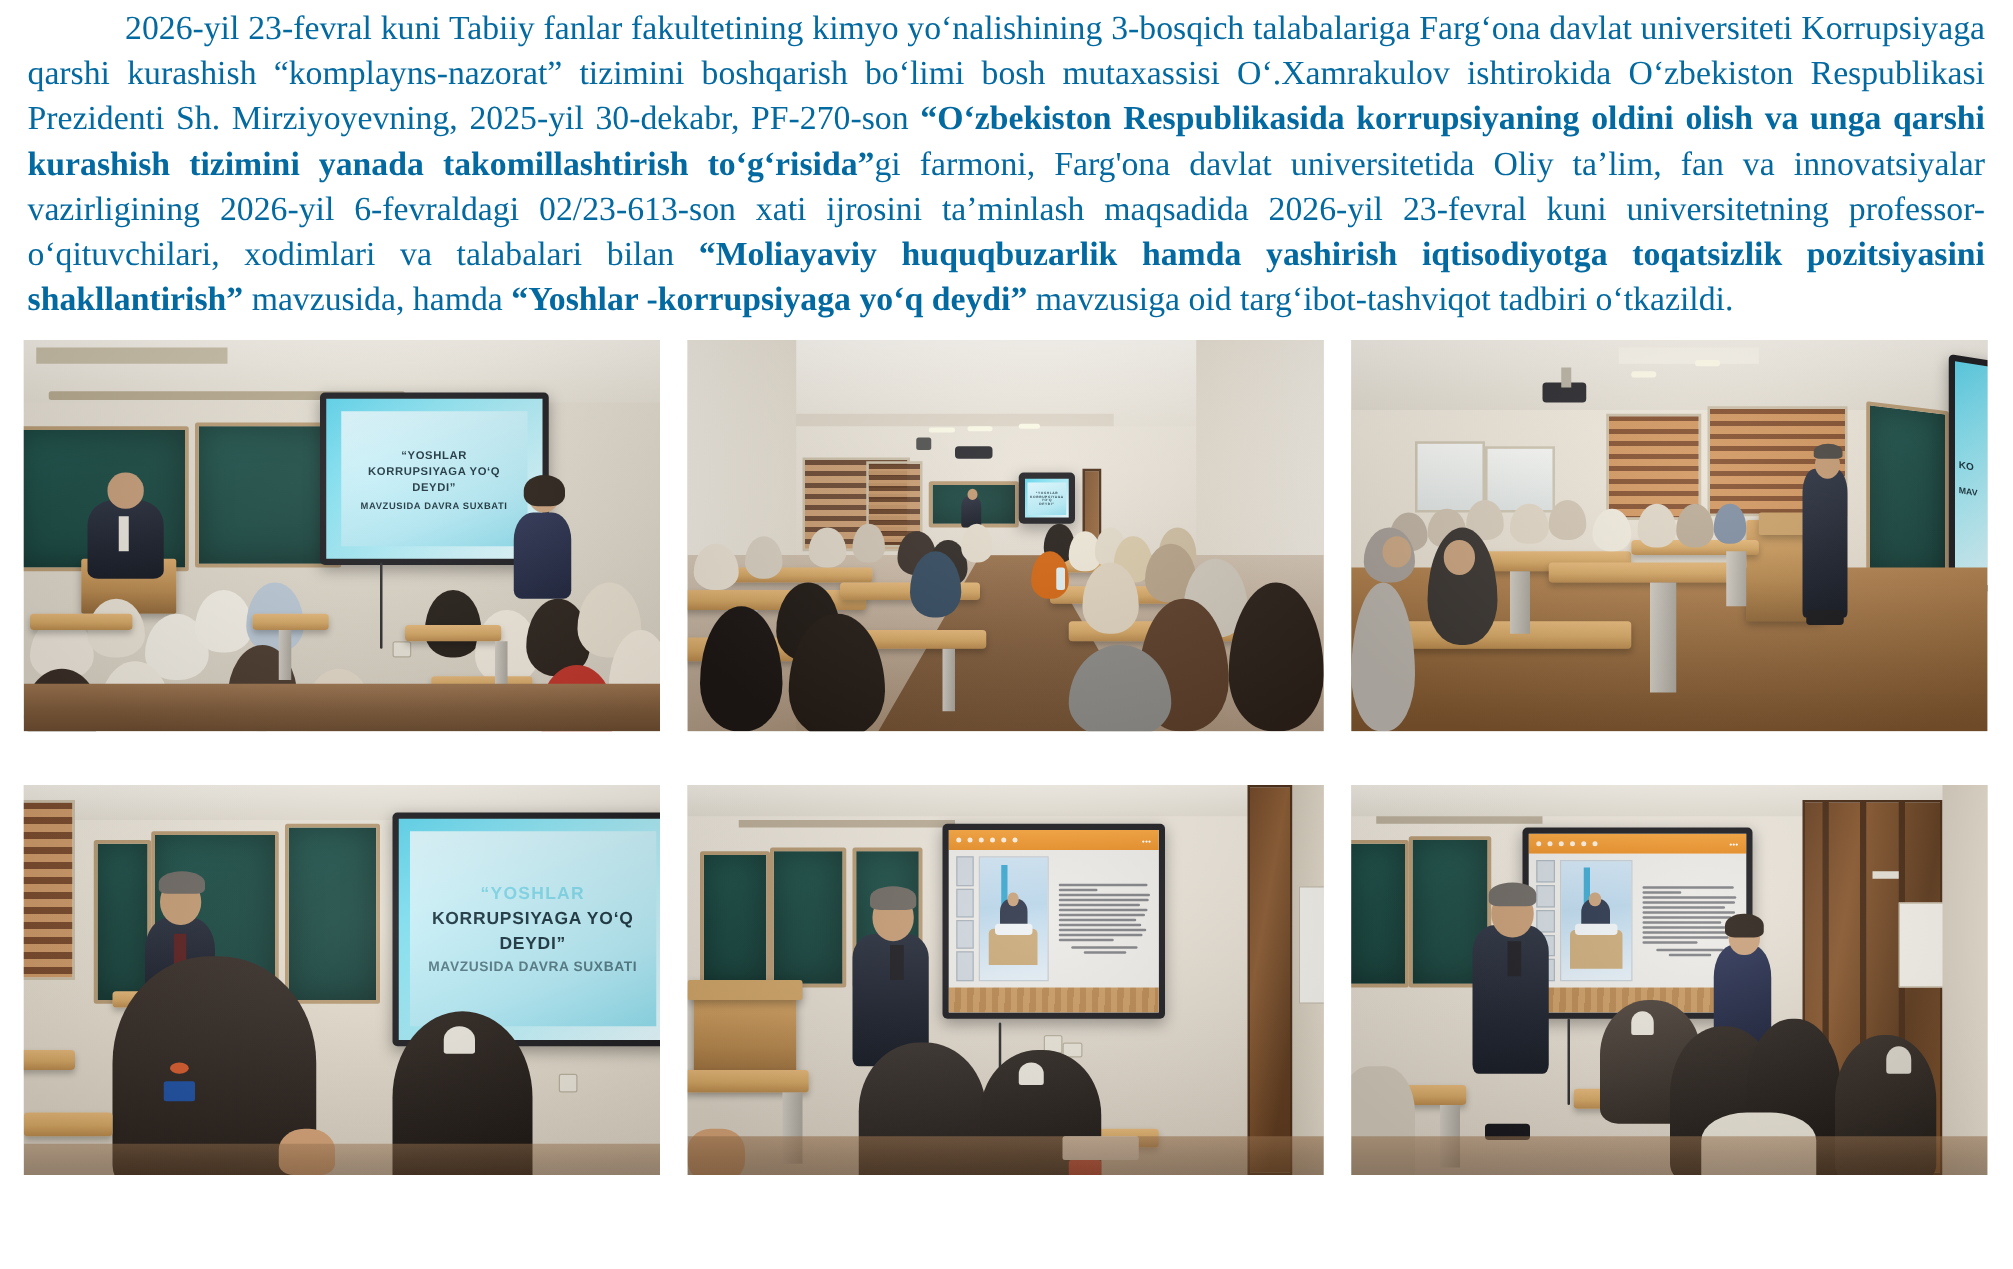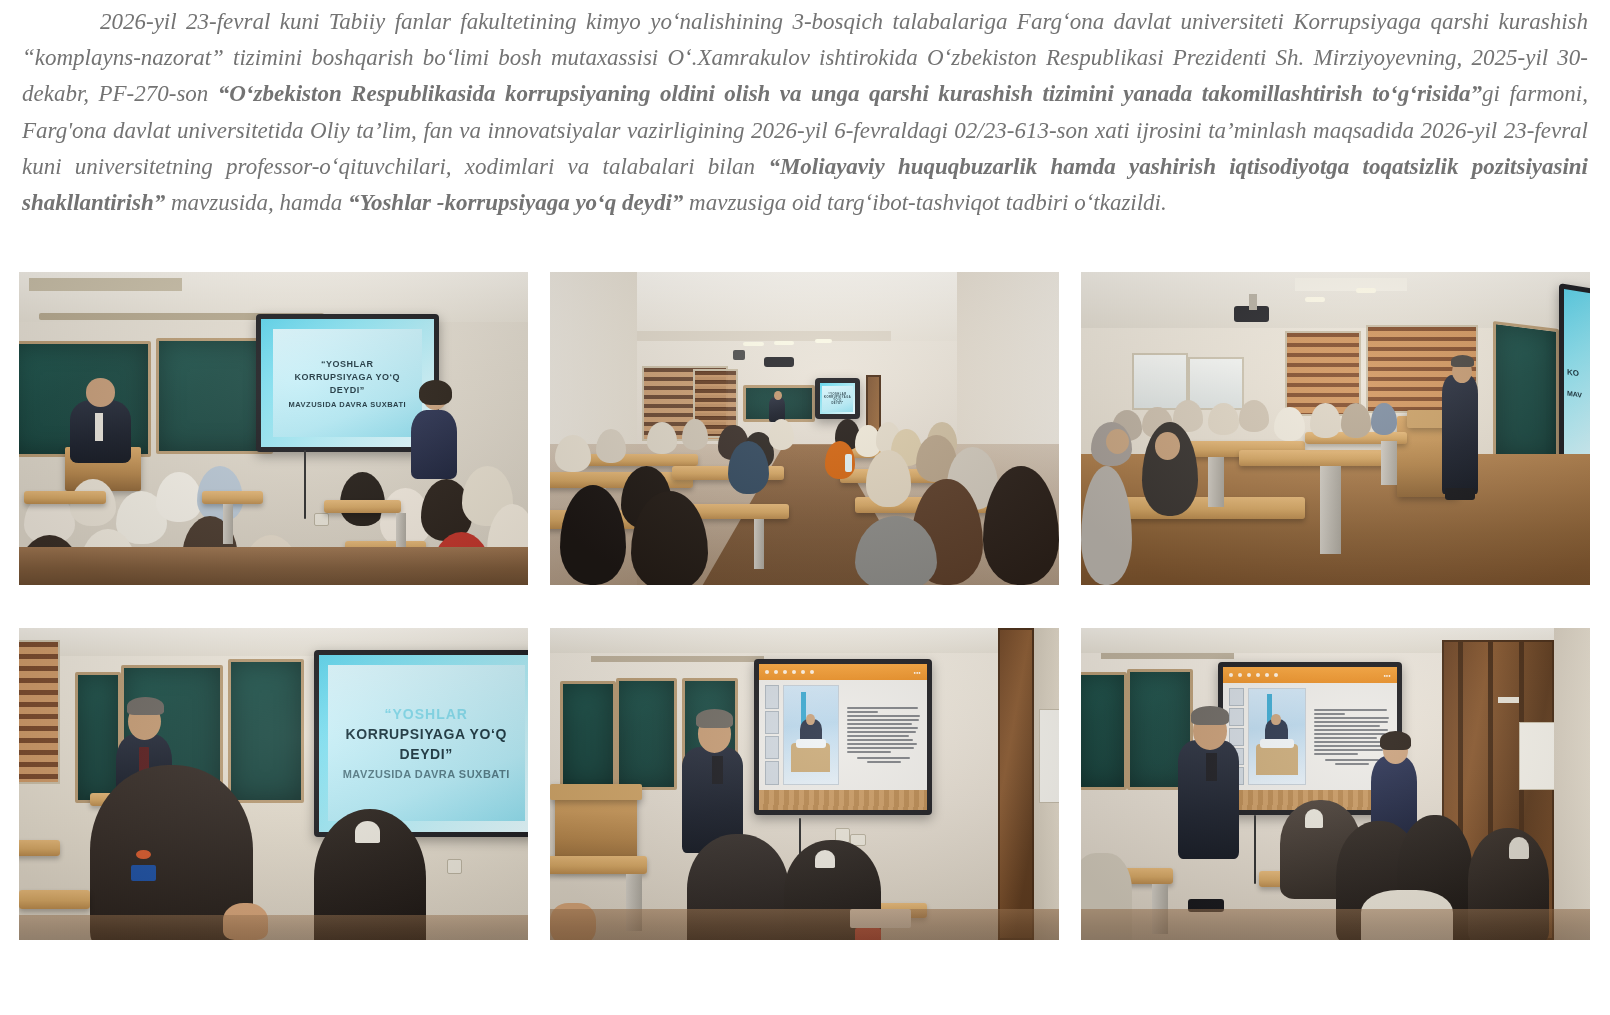--- a/index.html
+++ b/index.html
@@ -23,28 +23,27 @@
     height: 1015px;
     background: #ffffff;
   }
 
   
   .article-body {
     position: absolute;
     left: 22px;
     top: 4px;
     width: 1566px;
-    font-size: 23px;
+    font-size: 27px;
     line-height: 36.2px;
     text-align: justify;
     text-justify: inter-word;
     text-indent: 78px;
     hyphens: none;
-    color: #737373;
-    font-style: italic;
+    color: #0369a1;
   }
   .article-body b { font-weight: 700; }
 
   
   .photo-grid {
     position: absolute;
     left: 19px;
     top: 272px;
     width: 1571px;
     height: 745px;

